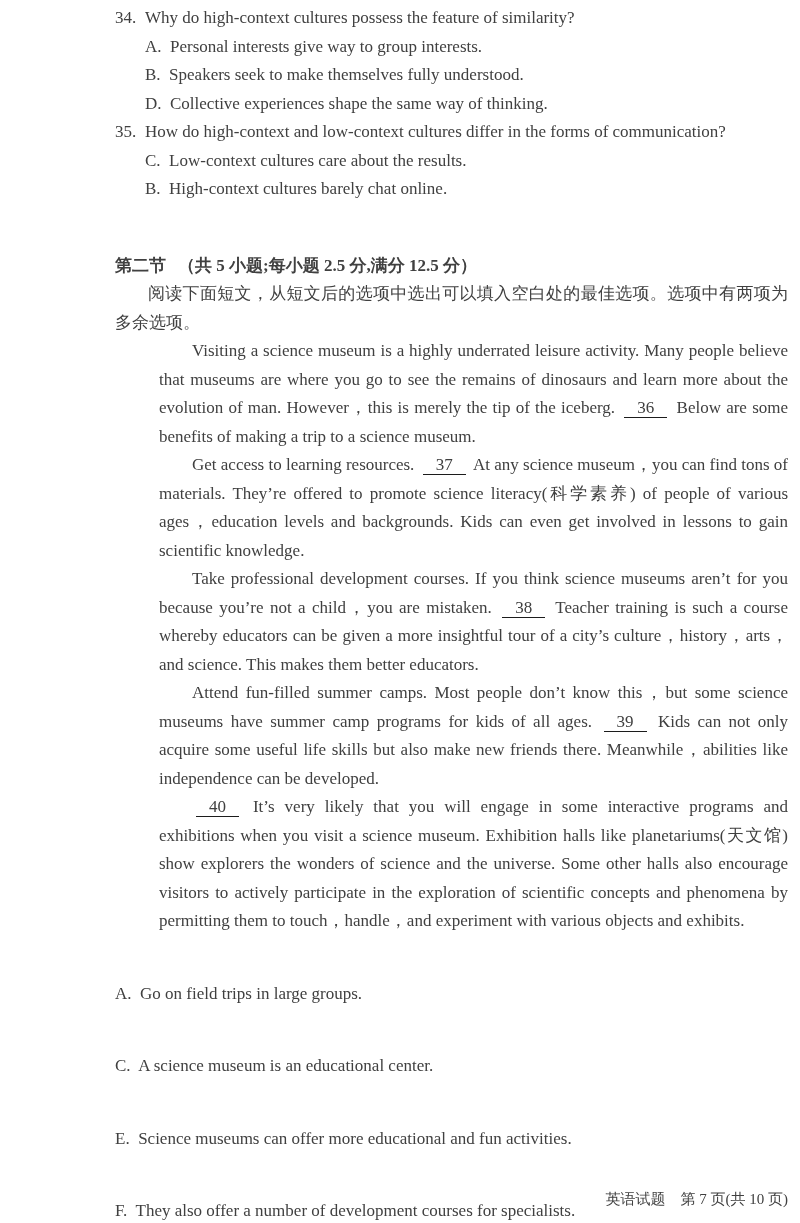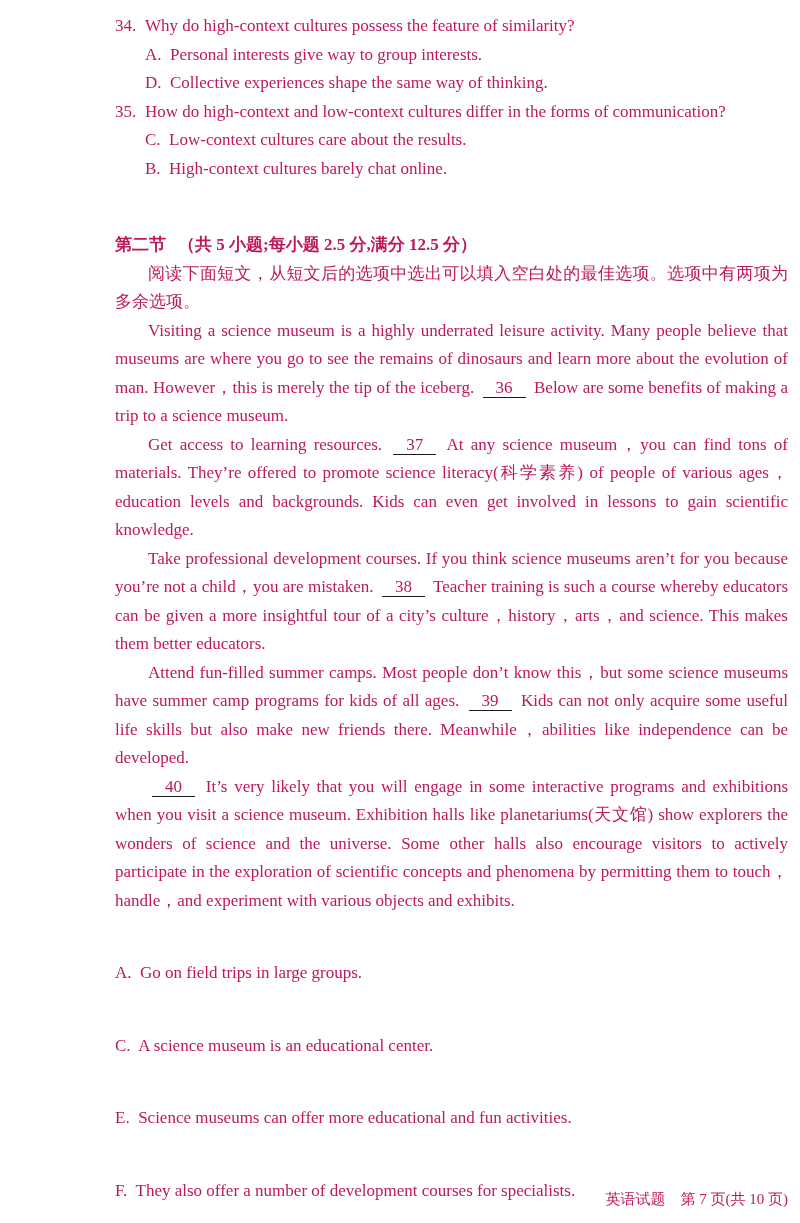--- a/index.html
+++ b/index.html
@@ -3,33 +3,33 @@
 <meta charset="utf-8">
 <style>
   * { box-sizing: border-box; }
   html, body { margin: 0; padding: 0; background: #ffffff; }
   .page {
     width: 800px;
     height: 1223px;
     overflow: hidden;
     position: relative;
     background: #ffffff;
-    color: #be185d;
+    color: #404040;
     font-family: "Liberation Serif", "DejaVu Serif", serif;
-    padding: 12px 12px 0 115px;
+    padding: 4px 12px 0 115px;
   }
   .content { font-size: 17px; line-height: 28.5px; }
   p { margin: 0; }
   .q-stem { white-space: pre-wrap; }
   .q-num { display: inline-block; min-width: 30px; }
   .q-option { padding-left: 30px; white-space: pre-wrap; }
   .section-line { font-weight: bold; margin-top: 48px; }
   .section-title { margin-right: 12px; }
   .instructions { text-indent: 33px; text-align: justify; }
-  .passage-p { text-indent: 33px; text-align: justify; }
+  .passage-p { text-indent: 33px; text-align: justify; margin-left: 44px; }
   .blank {
     border-bottom: 1px solid #1c1c1c;
     padding: 0 13px;
     margin: 0 4px;
   }
   .choice { white-space: pre-wrap; margin-top: 44px; }
   .footer {
     position: absolute;
     bottom: 14px;
     left: 115px;
@@ -40,20 +40,21 @@
 </style>
 </head>
 <body>
 
 <div class="page">
   <main class="content">
 
     <section>
       <div class="q-stem"><span class="q-num">34.</span><span>Why do high-context cultures possess the feature of similarity?</span></div>
       <div class="q-option">A.  Personal interests give way to group interests.</div>
+      <div class="q-option">B.  Speakers seek to make themselves fully understood.</div>
       <div class="q-option">D.  Collective experiences shape the same way of thinking.</div>
     </section>
 
     <section>
       <div class="q-stem"><span class="q-num">35.</span><span>How do high-context and low-context cultures differ in the forms of communication?</span></div>
       <div class="q-option">C.  Low-context cultures care about the results.</div>
       <div class="q-option">B.  High-context cultures barely chat online.</div>
     </section>
 
     <div class="section-line">

